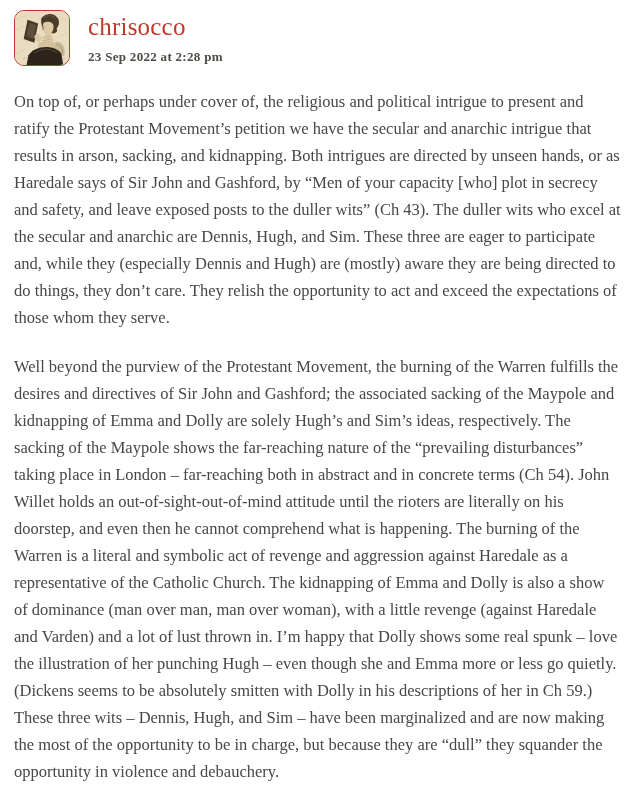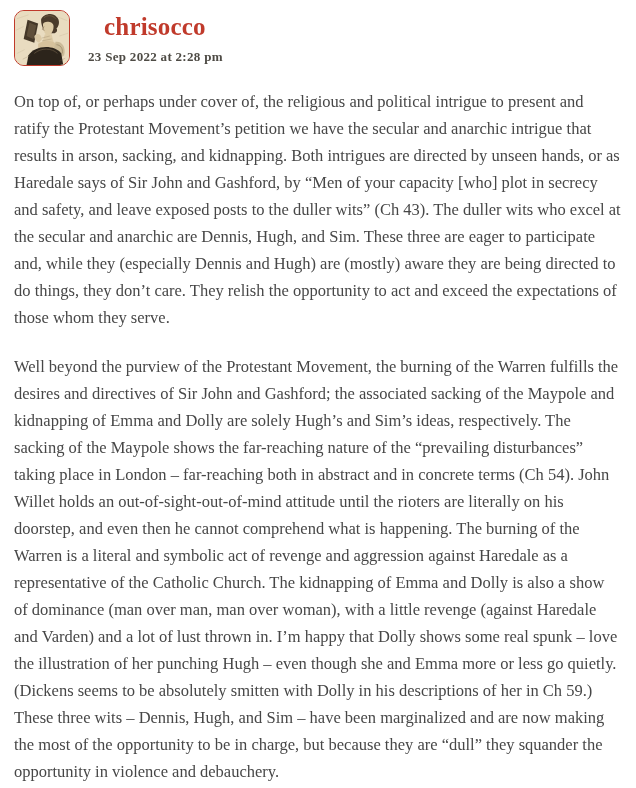--- a/index.html
+++ b/index.html
@@ -29,25 +29,24 @@
     overflow: hidden;
     background: #e9dcc0;
     cursor: pointer;
   }
   .avatar svg { display: block; width: 100%; height: 100%; }
   .header-text { padding-top: 3px; }
   .author-name {
     display: inline-block;
     color: #c03a2b;
     font-size: 25px;
-    font-weight: bold;
+    font-weight: normal;
     line-height: 1.15;
     text-decoration: none;
     letter-spacing: 0.2px;
-    margin-left: 16px;
   }
   .timestamp {
     margin-top: 7px;
     font-size: 13px;
     font-weight: bold;
     color: #4e4b45;
     letter-spacing: 0.3px;
   }
   .comment-body {
     font-size: 16.5px;

